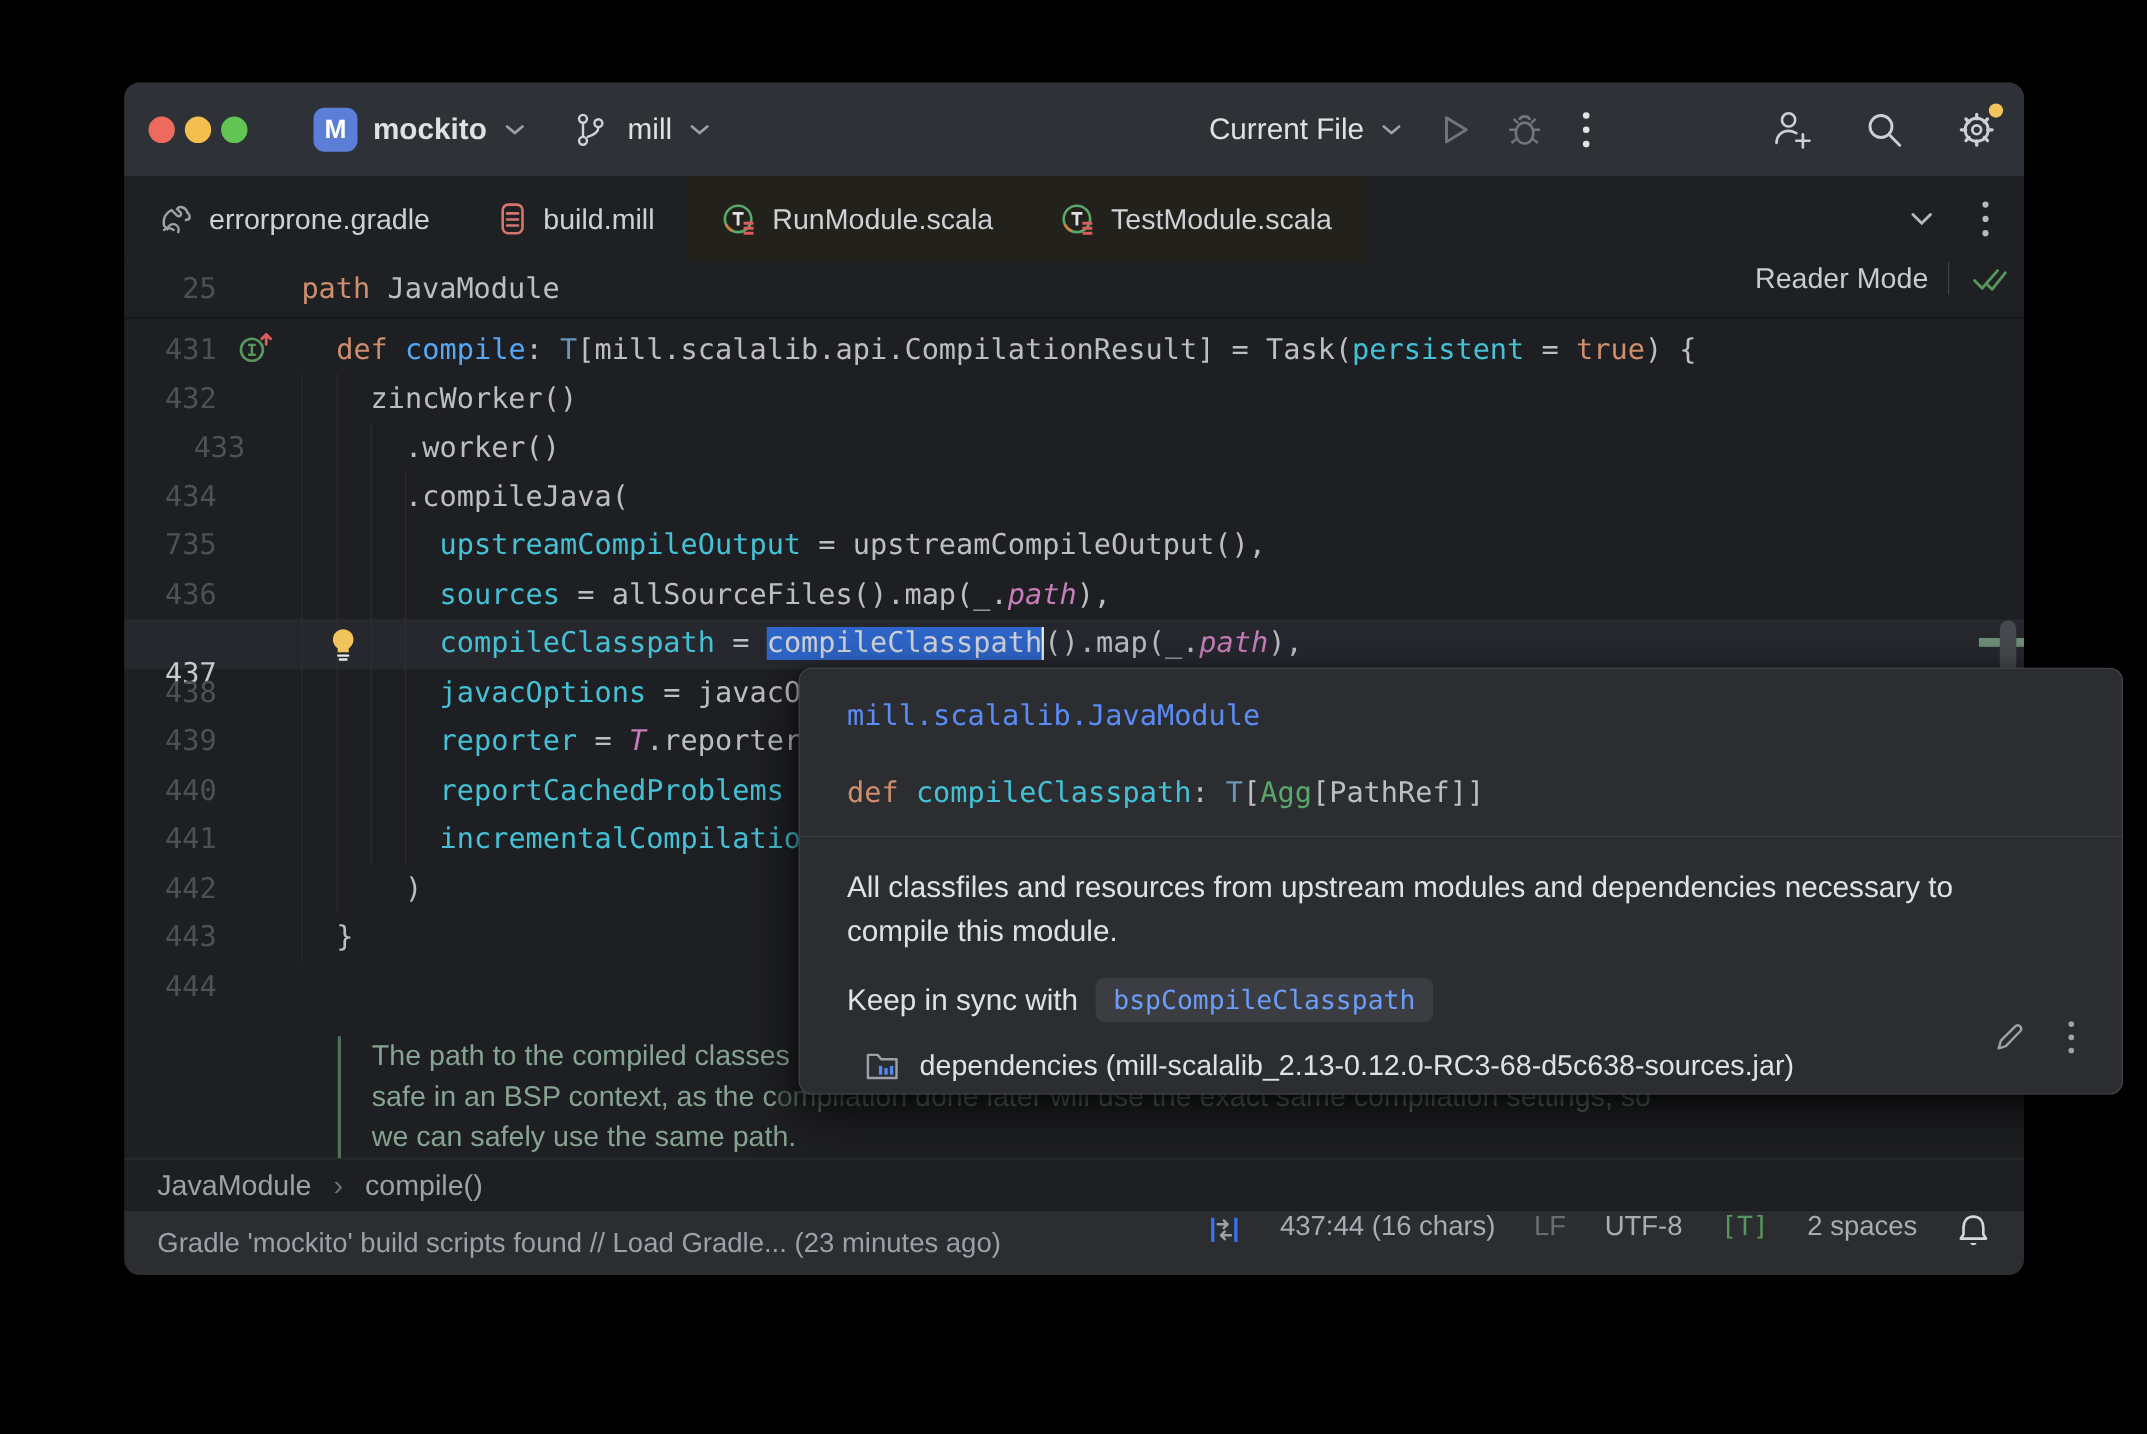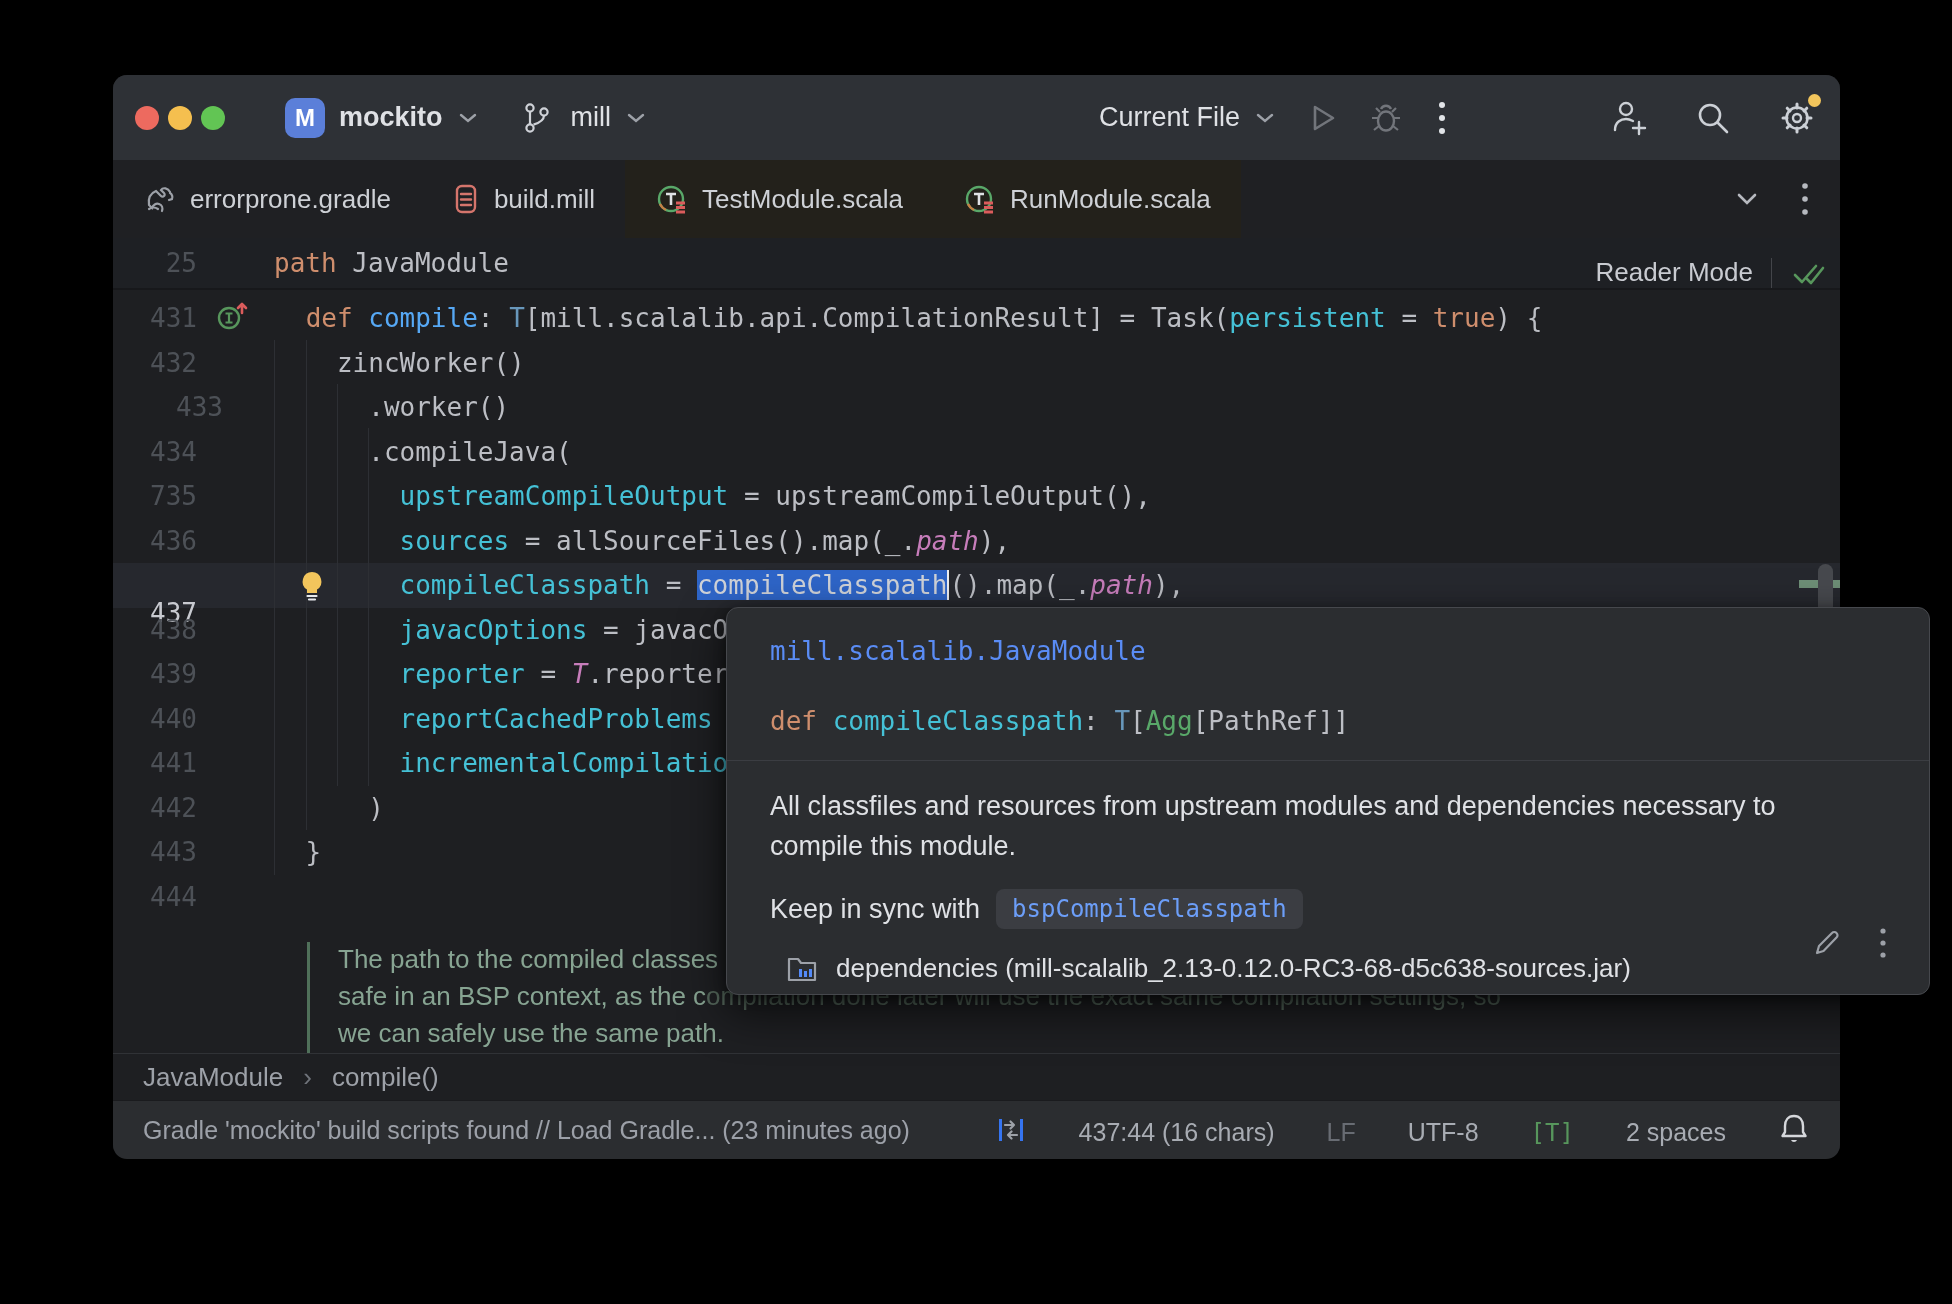--- a/index.html
+++ b/index.html
@@ -28,21 +28,21 @@
   .tab.warm{background:#23211b;}
   .tab.active{background:#3a332b;color:#e6e8ec;}
   .tab.active .underline{position:absolute;left:0;right:0;bottom:0;height:5px;background:#3574f0;}
   .tab-extras{margin-left:auto;display:flex;align-items:center;gap:40px;padding-right:30px;}
   
   .sticky{position:absolute;left:0;top:163px;right:0;height:50px;background:#1e2024;
     box-shadow:0 2px 0 #17181b;z-index:6;}
   .sticky .num{position:absolute;left:0;top:0;width:84px;height:50px;line-height:50px;text-align:right;
     color:#4d5157;font-size:26px;}
   .sticky .code{position:absolute;left:161px;top:0;height:50px;line-height:50px;font-size:26px;white-space:pre;}
-  .reader{position:absolute;right:14px;top:0;height:50px;display:flex;align-items:flex-end;gap:18px;}
+  .reader{position:absolute;right:14px;top:0;height:50px;display:flex;align-items:flex-start;gap:18px;}
   .reader .lbl{color:#c9cbd1;font-size:26px;}
   .reader .sep{width:1px;height:30px;background:#43454a;}
   
   .editor{position:absolute;left:0;top:213px;right:0;height:765px;background:#1e1f22;overflow:hidden;}
   .gutter-num{position:absolute;left:0;width:84px;text-align:right;color:#4d5157;font-size:26px;
     line-height:44.5px;height:44.5px;z-index:3;}
   .gutter-num.cur{color:#c8cad0;margin-top:28px;}
   .code-line{position:absolute;left:130px;right:0;font-size:26px;line-height:44.5px;height:44.5px;
     white-space:pre;z-index:3;margin:0;}
   .cur-row{position:absolute;left:0;right:0;height:44.5px;background:#26282e;z-index:1;}
@@ -73,21 +73,21 @@
     font-size:26px;color:#dfe1e5;}
   .pp-actions{position:absolute;right:42px;top:318px;display:flex;align-items:center;gap:36px;}
   
   .breadcrumb{position:absolute;left:0;top:978px;right:0;height:47px;background:#1e1f22;
     border-top:1px solid #303236;display:flex;align-items:center;gap:20px;padding-left:30px;
     font-size:26px;color:#9da1a8;box-sizing:border-box;}
   .breadcrumb .sep{color:#6f737a;}
   .statusbar{position:absolute;left:0;top:1025px;right:0;height:58px;background:#2b2d30;
     border-top:1px solid #1a1b1e;border-radius:0 0 14px 14px;font-size:25px;color:#a8acb3;}
   .status-msg{position:absolute;left:30px;top:0;height:58px;display:flex;align-items:center;color:#9ca0a8;}
-  .status-right{position:absolute;right:30px;top:0;height:46px;display:flex;align-items:flex-end;gap:52px;}
+  .status-right{position:absolute;right:30px;top:0;height:46px;display:flex;align-items:flex-start;gap:35px;}
   .dim{color:#686c73;} .tbadge{color:#57965c;font-family:"DejaVu Sans Mono",monospace;font-size:24px;}
   svg{display:block;}
 </style>
 </head>
 <body>
 
 <div id="window">
 
   <div class="titlebar">
     <div class="traffic">
@@ -173,30 +173,30 @@
       </svg>
       <span>build.mill</span>
     </div>
     <div class="tab warm">
       <svg width="34" height="34" viewBox="0 0 34 34">
         <circle cx="16" cy="17" r="12" fill="none" stroke="#59a869" stroke-width="2.4"></circle>
         <path d="M5 22 a12 12 0 0 0 6 6" fill="none" stroke="#c57f44" stroke-width="2.4"></path>
         <path d="M11 12 h10 M16 12 v11" stroke="#dfe1e5" stroke-width="2.6"></path>
         <path d="M21 21 h9 M21 25.5 h9 M21 30 h9" stroke="#db5c5c" stroke-width="2.8"></path>
       </svg>
-      <span>TestModule.scala</span>
+      <span>RunModule.scala</span>
     </div>
     <div class="tab warm">
       <svg width="34" height="34" viewBox="0 0 34 34">
         <circle cx="16" cy="17" r="12" fill="none" stroke="#59a869" stroke-width="2.4"></circle>
         <path d="M5 22 a12 12 0 0 0 6 6" fill="none" stroke="#c57f44" stroke-width="2.4"></path>
         <path d="M11 12 h10 M16 12 v11" stroke="#dfe1e5" stroke-width="2.6"></path>
         <path d="M21 21 h9 M21 25.5 h9 M21 30 h9" stroke="#db5c5c" stroke-width="2.8"></path>
       </svg>
-      <span>RunModule.scala</span>
+      <span>TestModule.scala</span>
     </div>
     <div class="tab-extras">
       <svg width="26" height="16" viewBox="0 0 26 16">
           <path d="M5 4 l8 8 8-8" stroke="#b6b9bf" stroke-width="2.6" fill="none" stroke-linecap="round"></path>
         </svg>
       <svg width="10" height="38" viewBox="0 0 10 38">
         <circle cx="5" cy="6" r="2.8" fill="#b6b9bf"></circle>
           <circle cx="5" cy="19" r="2.8" fill="#b6b9bf"></circle>
           <circle cx="5" cy="32" r="2.8" fill="#b6b9bf"></circle>
       </svg>

